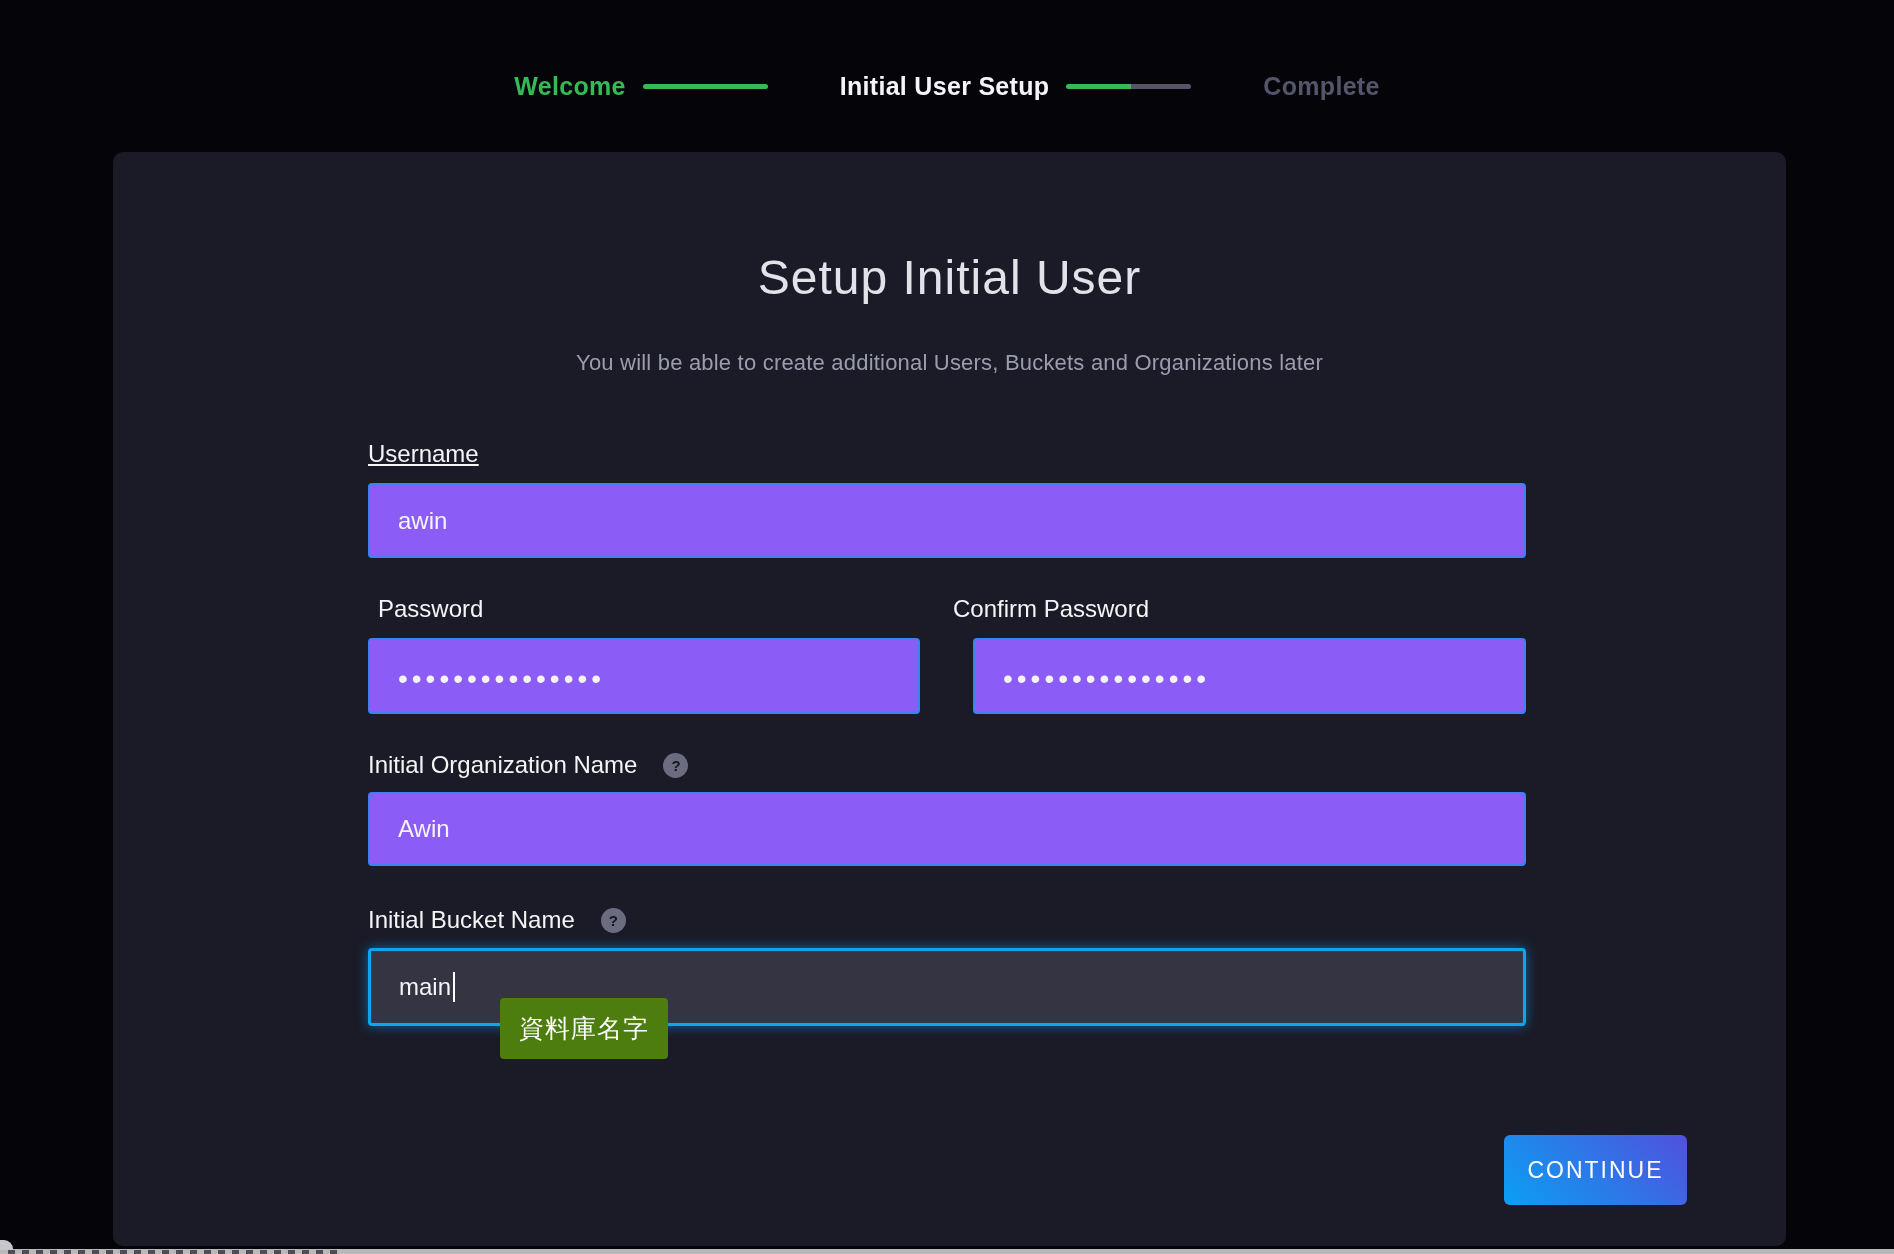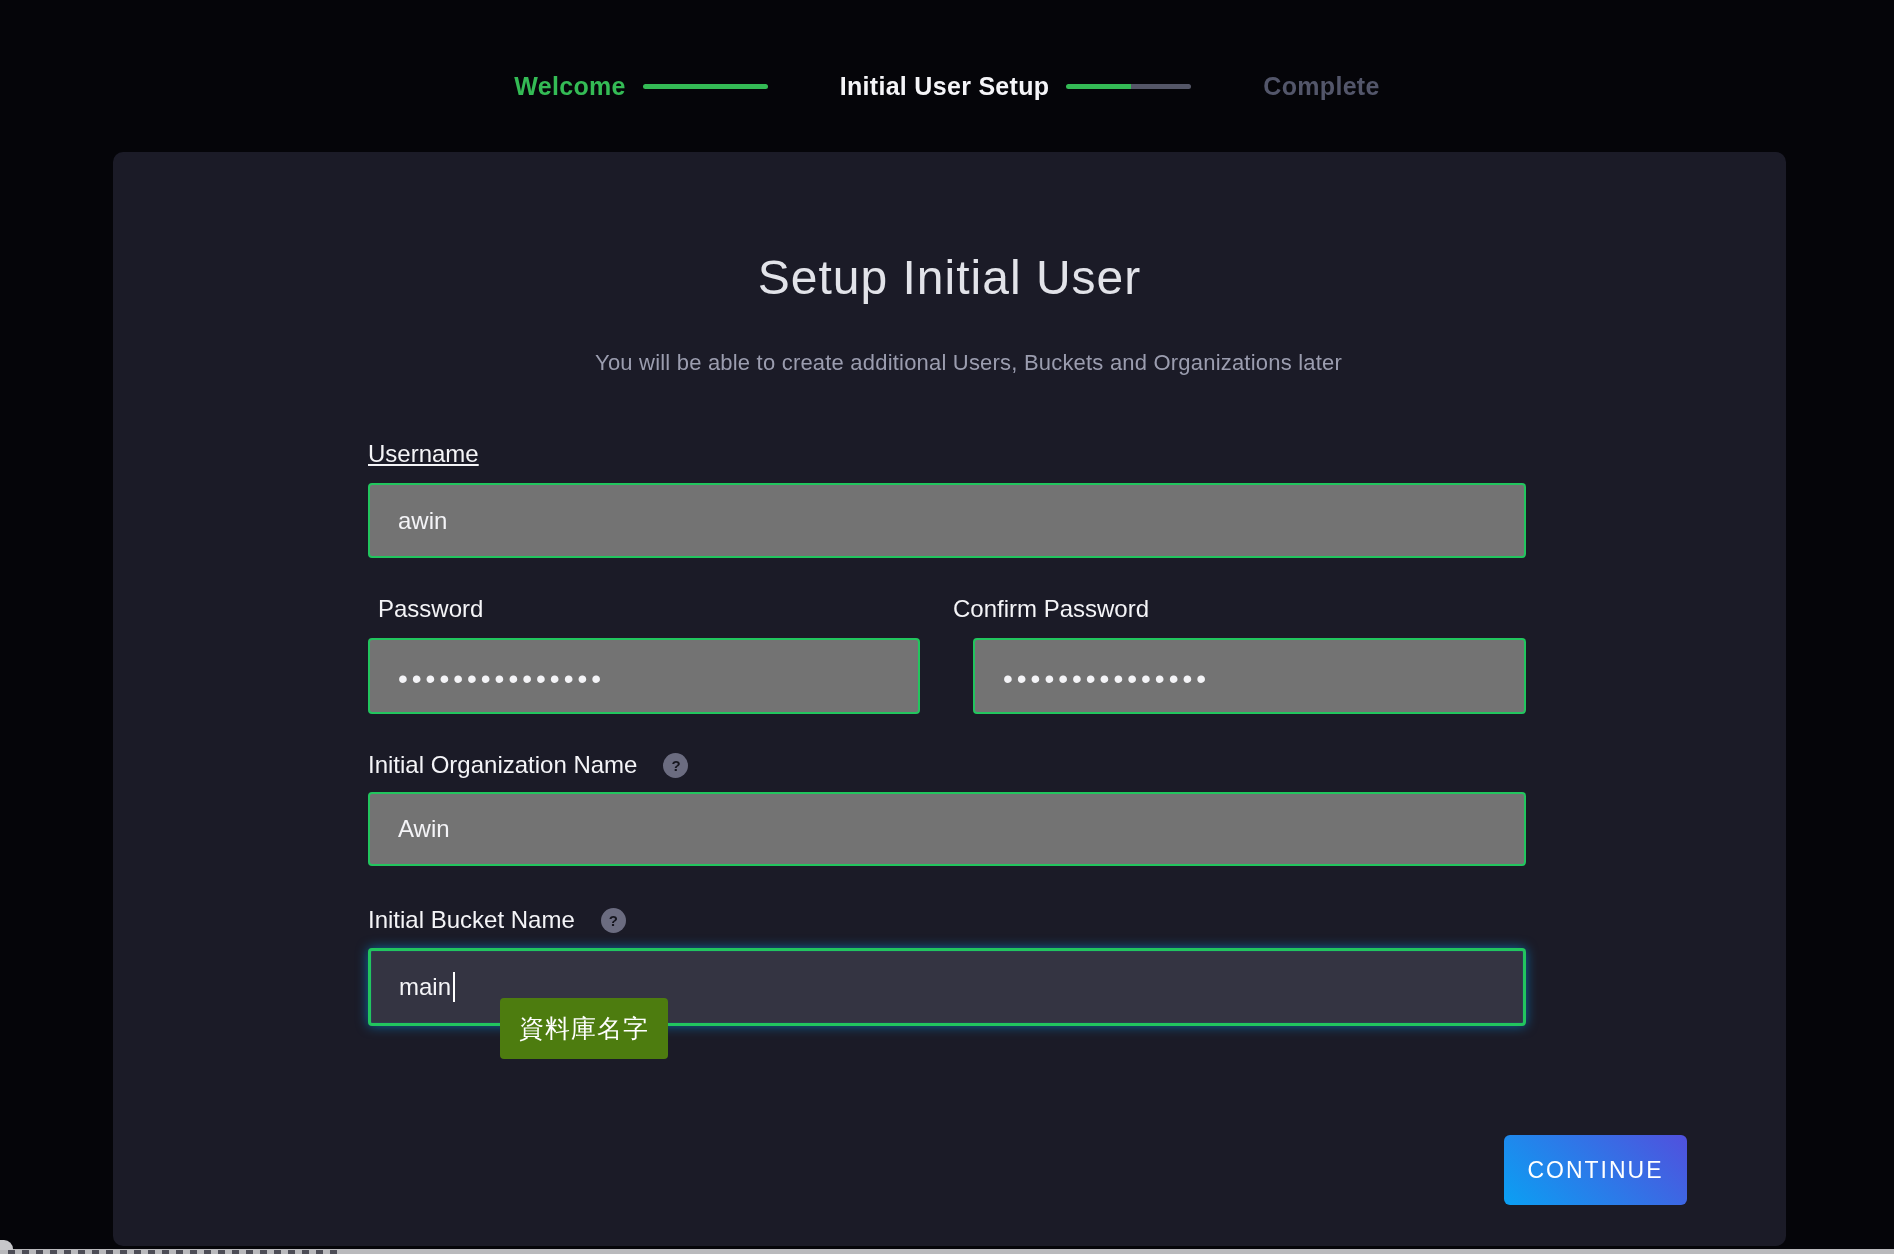--- a/index.html
+++ b/index.html
@@ -30,47 +30,47 @@
     position:absolute; left:113px; top:152px; width:1673px; height:1094px;
     background:#1b1b27; border-radius:10px;padding-left:13px;
   }
   .page-title {
     position:absolute; top:98px; left:0; width:100%;
     text-align:center; font-size:48px; font-weight:300;
     color:#e2e3e9; letter-spacing:1px;
   }
   .page-subtitle {
     position:absolute; top:198px; left:0; width:100%;
-    text-align:center; font-size:22px; color:#9b9daf; letter-spacing:.2px;margin-left:19px;
+    text-align:center; font-size:22px; color:#9b9daf; letter-spacing:.2px;
   }
 
   
   .f-label {
     position:absolute; display:flex; align-items:center; gap:26px;
     font-size:24px; color:#f4f4f7;
   }
   .help {
     width:25px; height:25px; border-radius:50%;
     background:#6b6c80; color:#15151d;
     font-size:15px; font-weight:bold;
     display:flex; align-items:center; justify-content:center;
     cursor:default;
   }
   .input, .input-div {
     position:absolute;
-    background:#737373; border:2px solid #22c55e; border-radius:4px;
+    background:#8b5cf6; border:2px solid #3b82f6; border-radius:4px;
     color:#f4f4f7; font-size:24px; padding:0 28px;
     font-family:"Liberation Sans", sans-serif;
     outline:none;
   }
   .pw { font-size:28px; letter-spacing:4px; padding-top:6px; }
   .input-div { display:flex; align-items:center; }
   .input-focused {
     background:#343442;
-    border:3px solid #22c55e;
+    border:3px solid #0ea5e9;
     box-shadow:0 0 12px rgba(0,164,255,.55), inset 0 0 2px rgba(0,164,255,.3);
   }
   .cursor { display:inline-block; width:2px; height:30px; background:#ffffff; margin-left:2px; }
 
   .tooltip {
     position:absolute; left:387px; top:846px;
     background:#4d7c0f; border-radius:4px;
     color:#ffffff; font-size:25px; letter-spacing:1px;
     padding:14px 19px; z-index:5;
     font-family:"DejaVu Sans","Liberation Sans",sans-serif;

